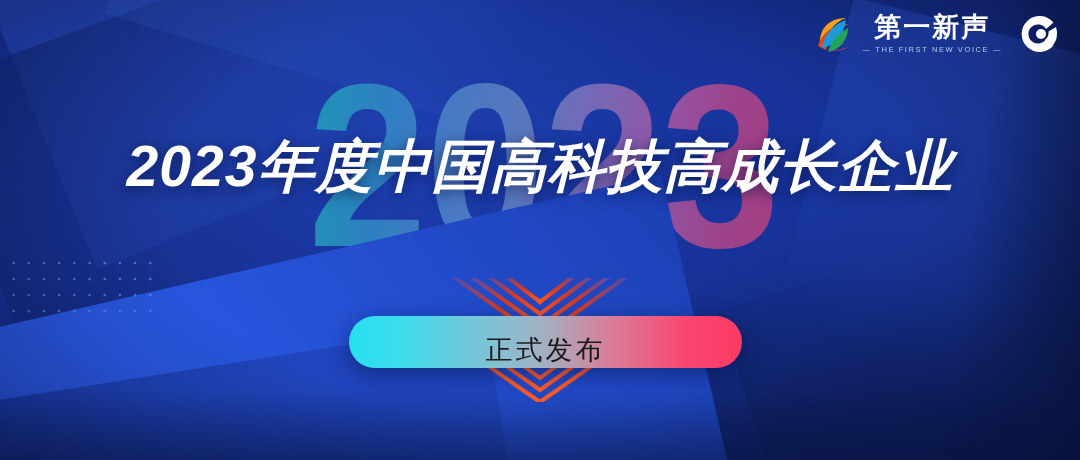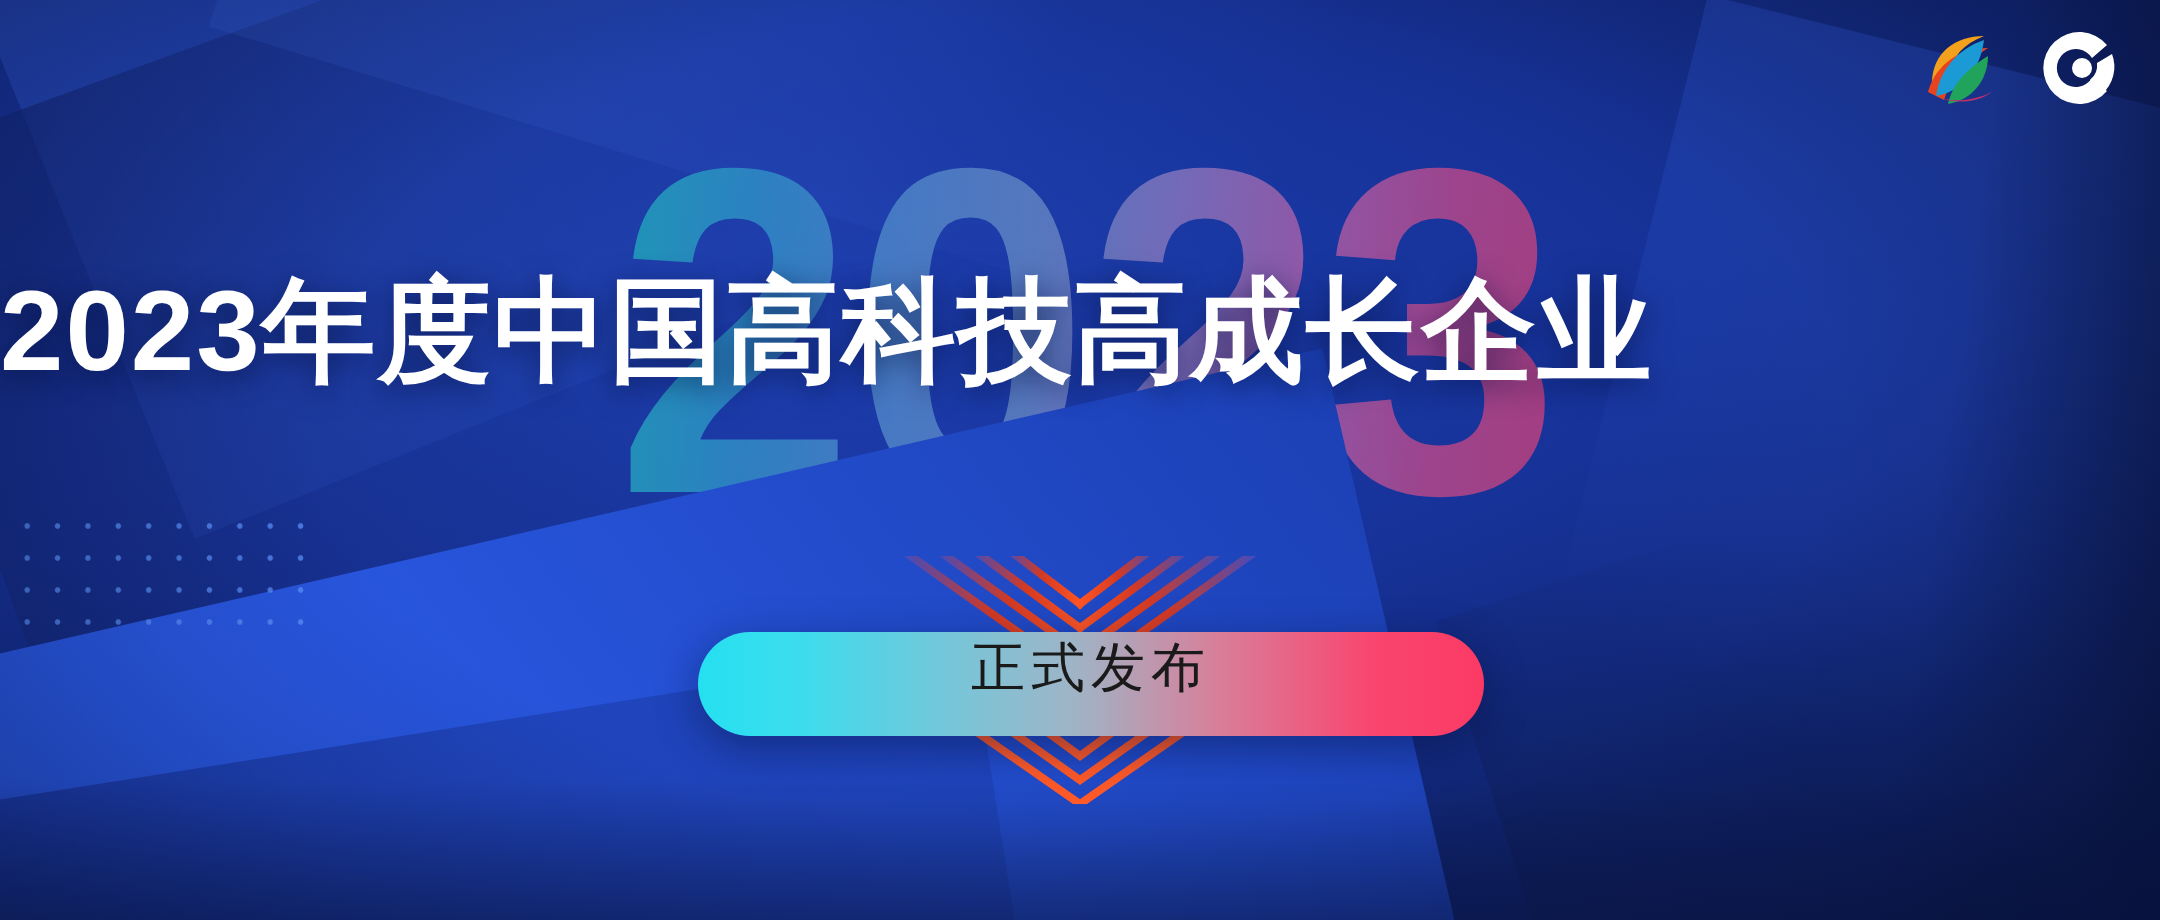--- a/index.html
+++ b/index.html
@@ -145,20 +145,22 @@
     font-size:8px; color:#e8913a; font-weight:normal;
   }
   .tyc-sub{
     color:#ef8a2b; font-size:9.5px; font-weight:bold;
     letter-spacing:.4px; margin-top:3px; white-space:nowrap;
   }
 
   
   .title-block{
     position:absolute; left:0; right:0; top:136px;
+    text-align:center;
+    font-style:italic;
   }
   .title-line{
     color:#ffffff;
     font-family:"Liberation Sans","DejaVu Sans",sans-serif;
     font-weight:bold;
     font-size:57px;
     line-height:1.06;
     letter-spacing:1px;
     text-shadow:0 3px 14px rgba(4,14,56,.6);
     white-space:nowrap;
@@ -172,21 +174,21 @@
     width:393px; height:52px;
     border-radius:26px;
     background:linear-gradient(90deg,
         #25e0f0 0%,
         #3fdced 14%,
         #76c6d9 32%,
         #9fb4c6 48%,
         #d87f9a 66%,
         #f9456f 86%,
         #fb3a64 100%);
-    display:flex; align-items:flex-start; justify-content:center;
+    display:flex; align-items:flex-end; justify-content:center;
     box-shadow:0 6px 22px rgba(6,16,60,.45);
   }
   .pill span{
     color:#1a1a1a;
     font-family:"Liberation Sans","DejaVu Sans",sans-serif;
     font-size:27px;
     font-weight:normal;
     letter-spacing:3px;
   }
 </style>
@@ -250,20 +252,24 @@
   <div class="logos">
 
     <div class="logo">
       <svg width="44" height="44" viewBox="0 0 44 44">
         <path d="M8 30 C8 14 20 6 34 6 C24 10 18 16 16 26 Z" fill="#f3a01c"></path>
         <path d="M6 34 C10 20 22 12 36 12 C24 20 18 26 14 38 Z" fill="#e8431f"></path>
         <path d="M34 8 C22 12 12 22 10 36 C22 34 32 24 34 8 Z" fill="#1b9ad6"></path>
         <path d="M36 16 C26 22 18 30 16 40 C28 38 36 28 36 16 Z" fill="#21a35c"></path>
         <path d="M10 36 C18 40 30 40 38 34 C30 38 18 40 10 36 Z" fill="#c0306a"></path>
       </svg>
+      <div class="logo-col">
+        <div class="logo-text-cn">第一新声</div>
+        <div class="logo-sub">— THE FIRST NEW VOICE —</div>
+      </div>
     </div>
 
     <div class="logo">
       <svg width="42" height="42" viewBox="0 0 42 42">
         <path d="M21 3 A18 18 0 1 0 21 39 A18 18 0 1 0 21 3 Z M21 9 A12 12 0 1 1 21 33 A12 12 0 1 1 21 9 Z" fill="#ffffff" opacity="0"></path>
         <path d="M33.5 9.5 A18 18 0 1 0 33.5 32.5 L26 26 A9.5 9.5 0 1 1 26 16 Z" fill="#ffffff"></path>
         <path d="M36 14 A18 18 0 0 1 31 34 L25 27 A9.5 9.5 0 0 0 28.5 18.5 Z" fill="#ffffff"></path>
         <circle cx="21" cy="21" r="5" fill="#ffffff"></circle>
       </svg>
     </div>

